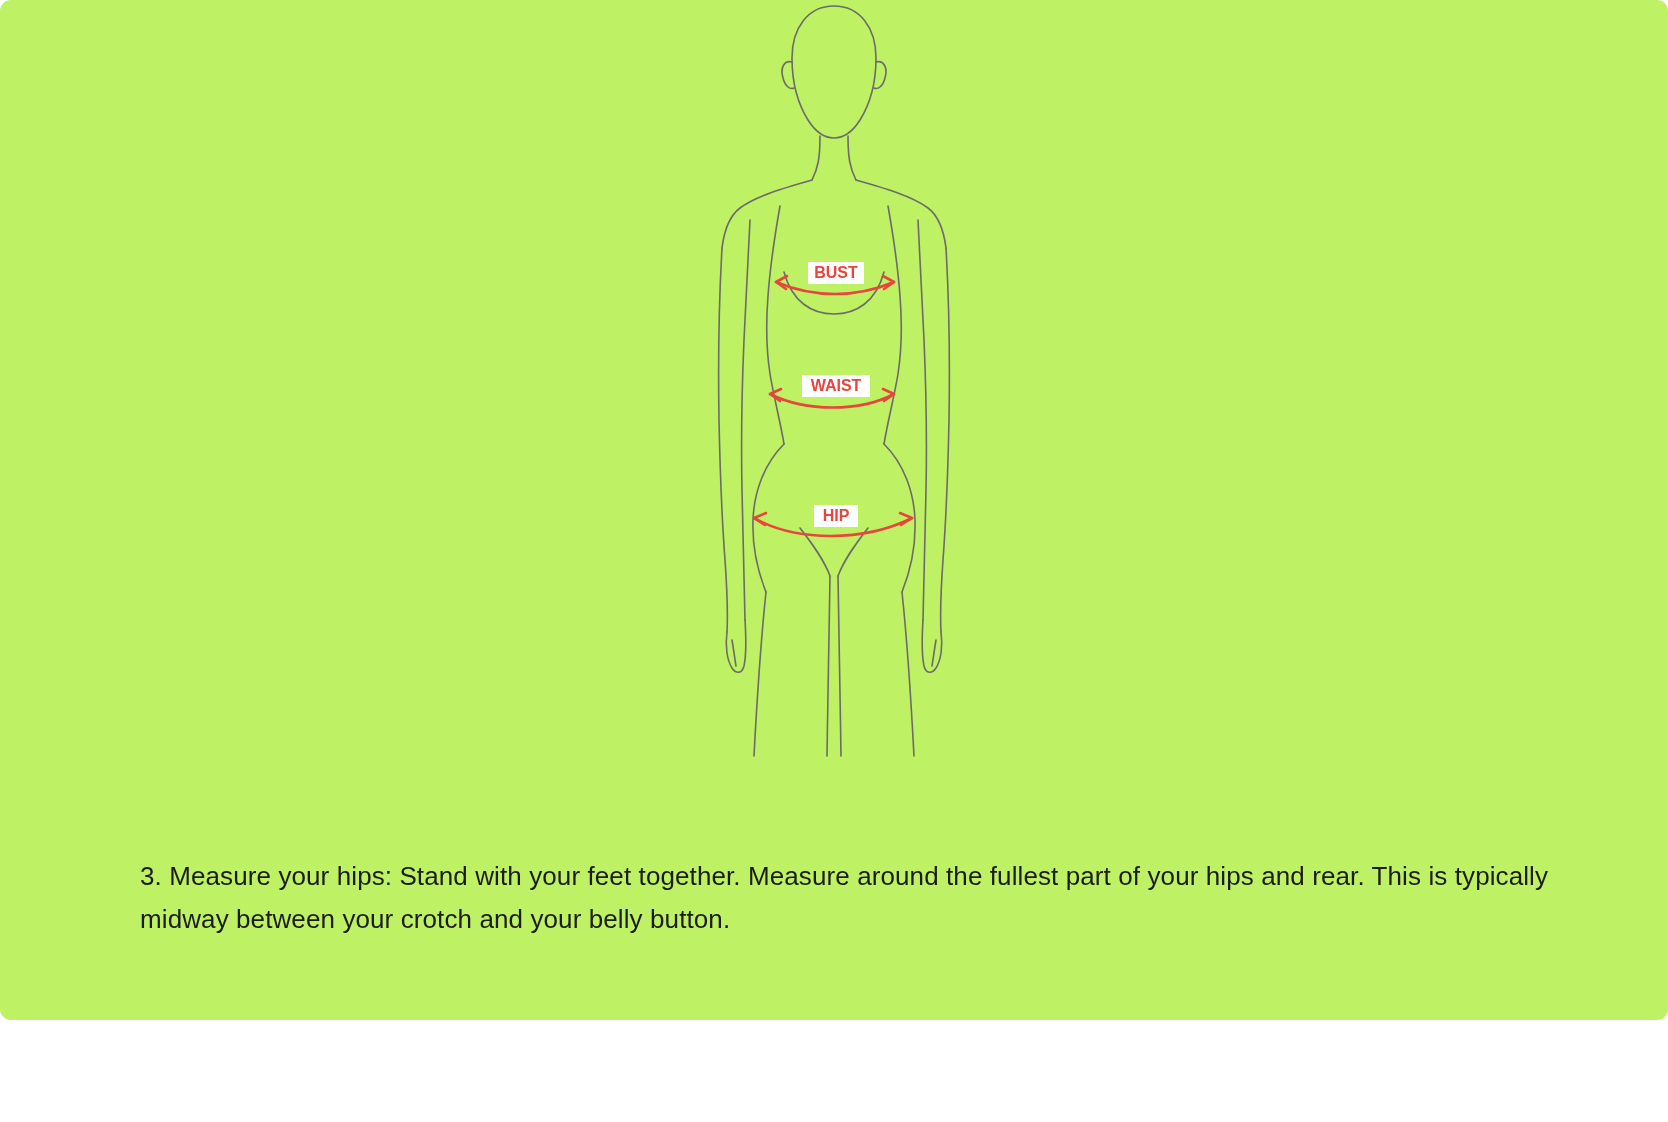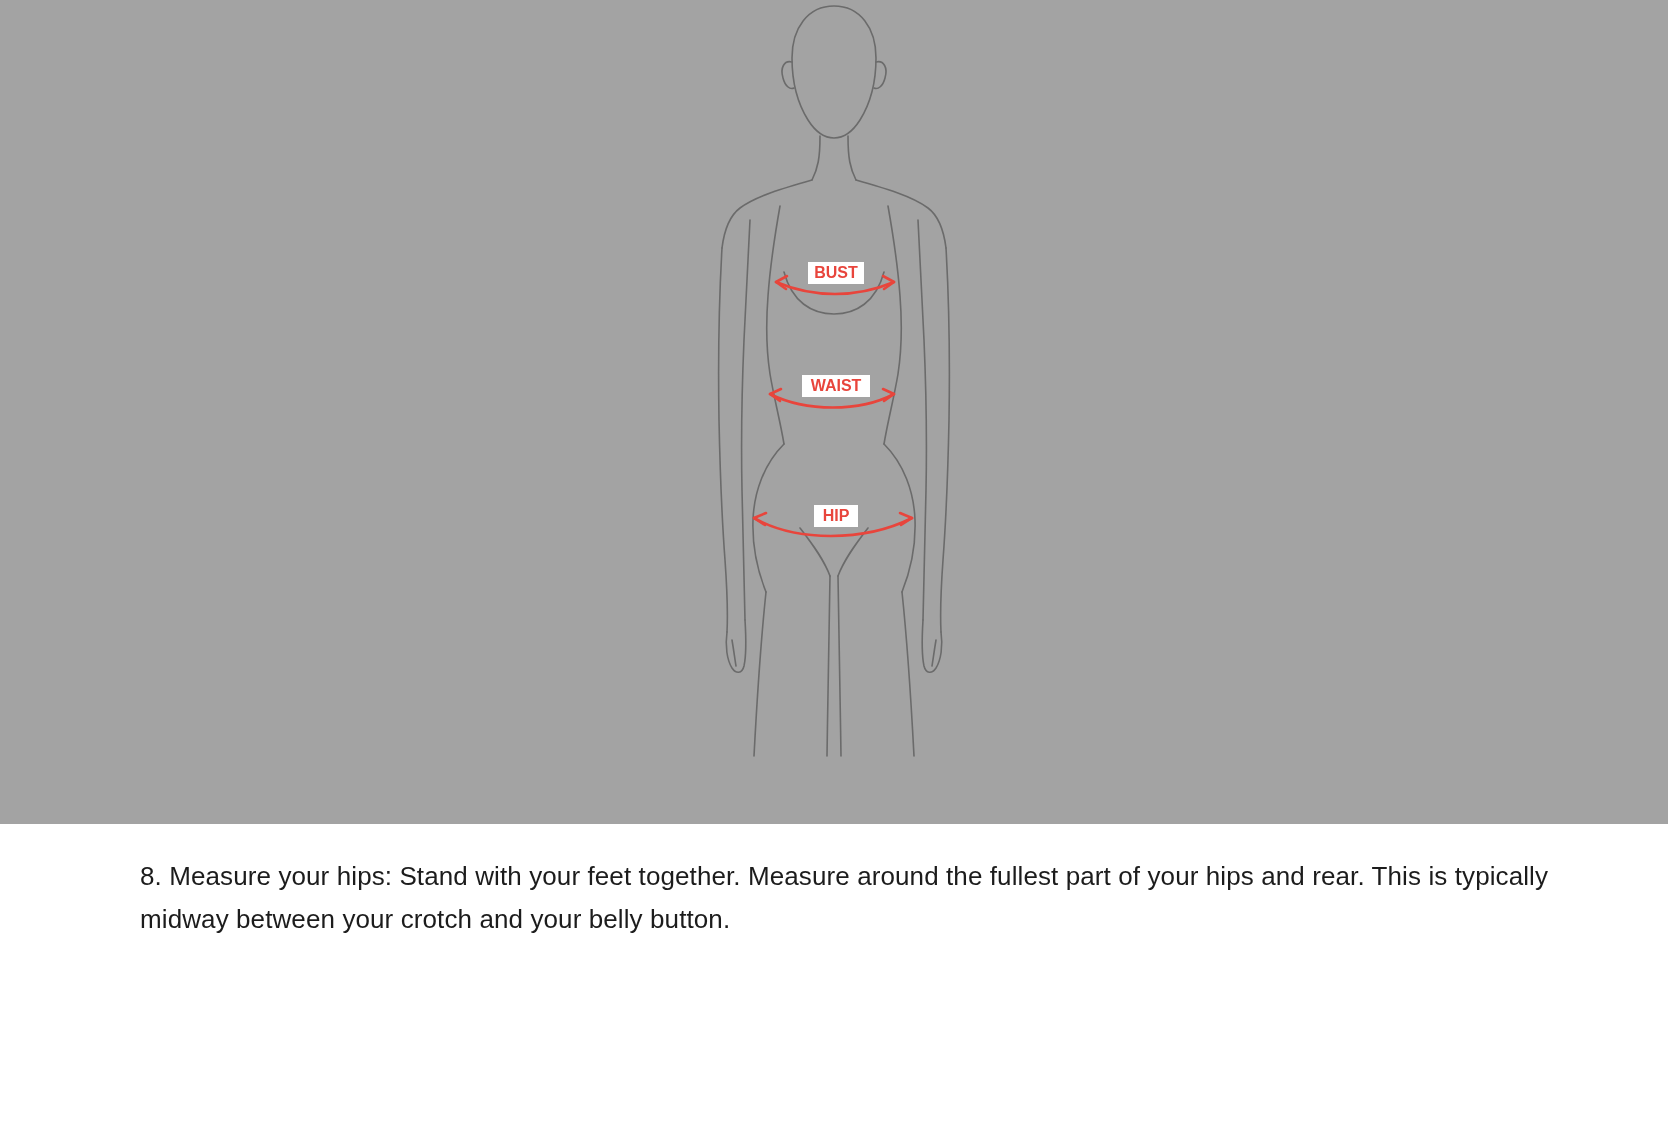--- a/index.html
+++ b/index.html
@@ -10,22 +10,23 @@
   body {
     width: 1668px;
     height: 1122px;
     font-family: "Liberation Sans", sans-serif;
     color: #1a1a1a;
     overflow: hidden;
   }
   .page {
     position: relative;
     width: 1668px;
-    height: 824px;
-    background: #a3a3a3;
+    height: 1020px;
+    background: #bef264;
+    border-radius: 11px;
   }
   .figure-wrap {
     position: absolute;
     left: 0;
     top: 0;
     width: 1668px;
     height: 790px;
     display: flex;
     align-items: flex-start;
     justify-content: center;
@@ -117,16 +118,16 @@
         <rect x="178" y="375" width="68" height="22" fill="#ffffff"></rect>
         <text x="212" y="391" text-anchor="middle" font-family="Liberation Sans, sans-serif" font-size="16" font-weight="bold" fill="#e8453c">WAIST</text>
 
         <rect x="190" y="505" width="44" height="22" fill="#ffffff"></rect>
         <text x="212" y="521" text-anchor="middle" font-family="Liberation Sans, sans-serif" font-size="16" font-weight="bold" fill="#e8453c">HIP</text>
       </g>
     </svg>
   </div>
 
   <div class="instructions">
-    <p>8. Measure your hips: Stand with your feet together. Measure around the fullest part of your hips and rear. This is typically midway between your crotch and your belly button.</p>
+    <p>3. Measure your hips: Stand with your feet together. Measure around the fullest part of your hips and rear. This is typically midway between your crotch and your belly button.</p>
   </div>
 
 </div>
 
 </body></html>

